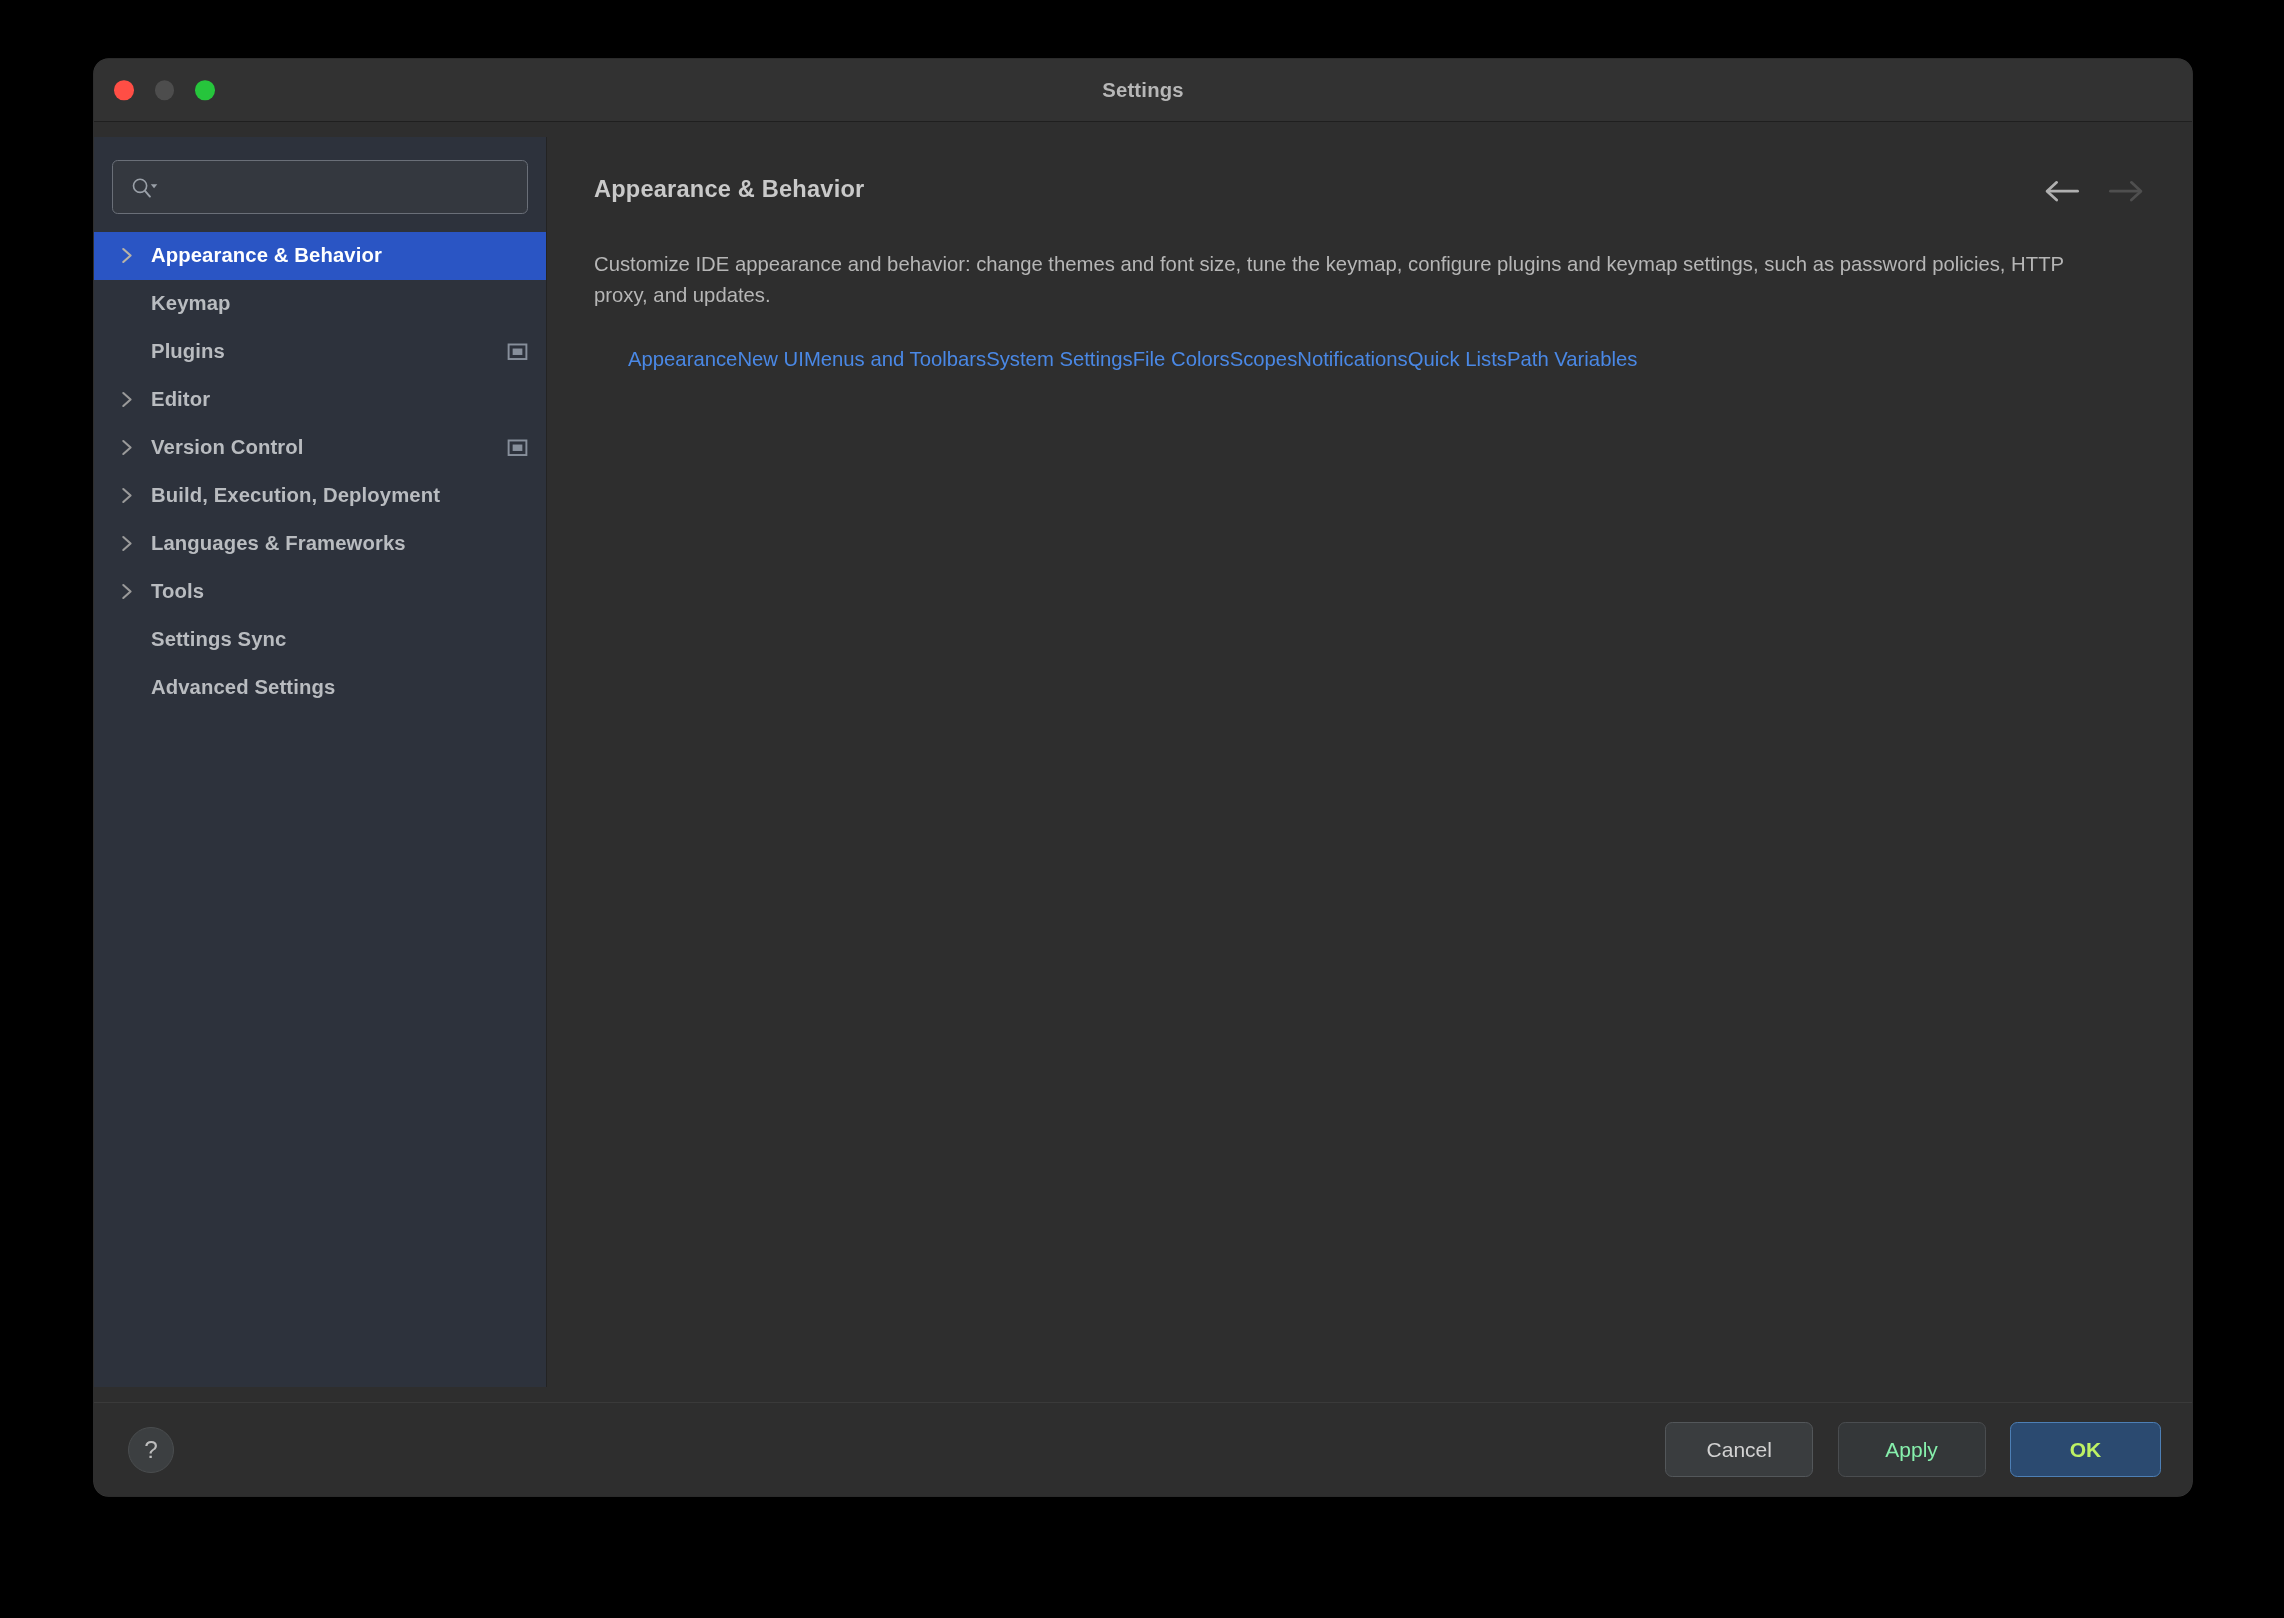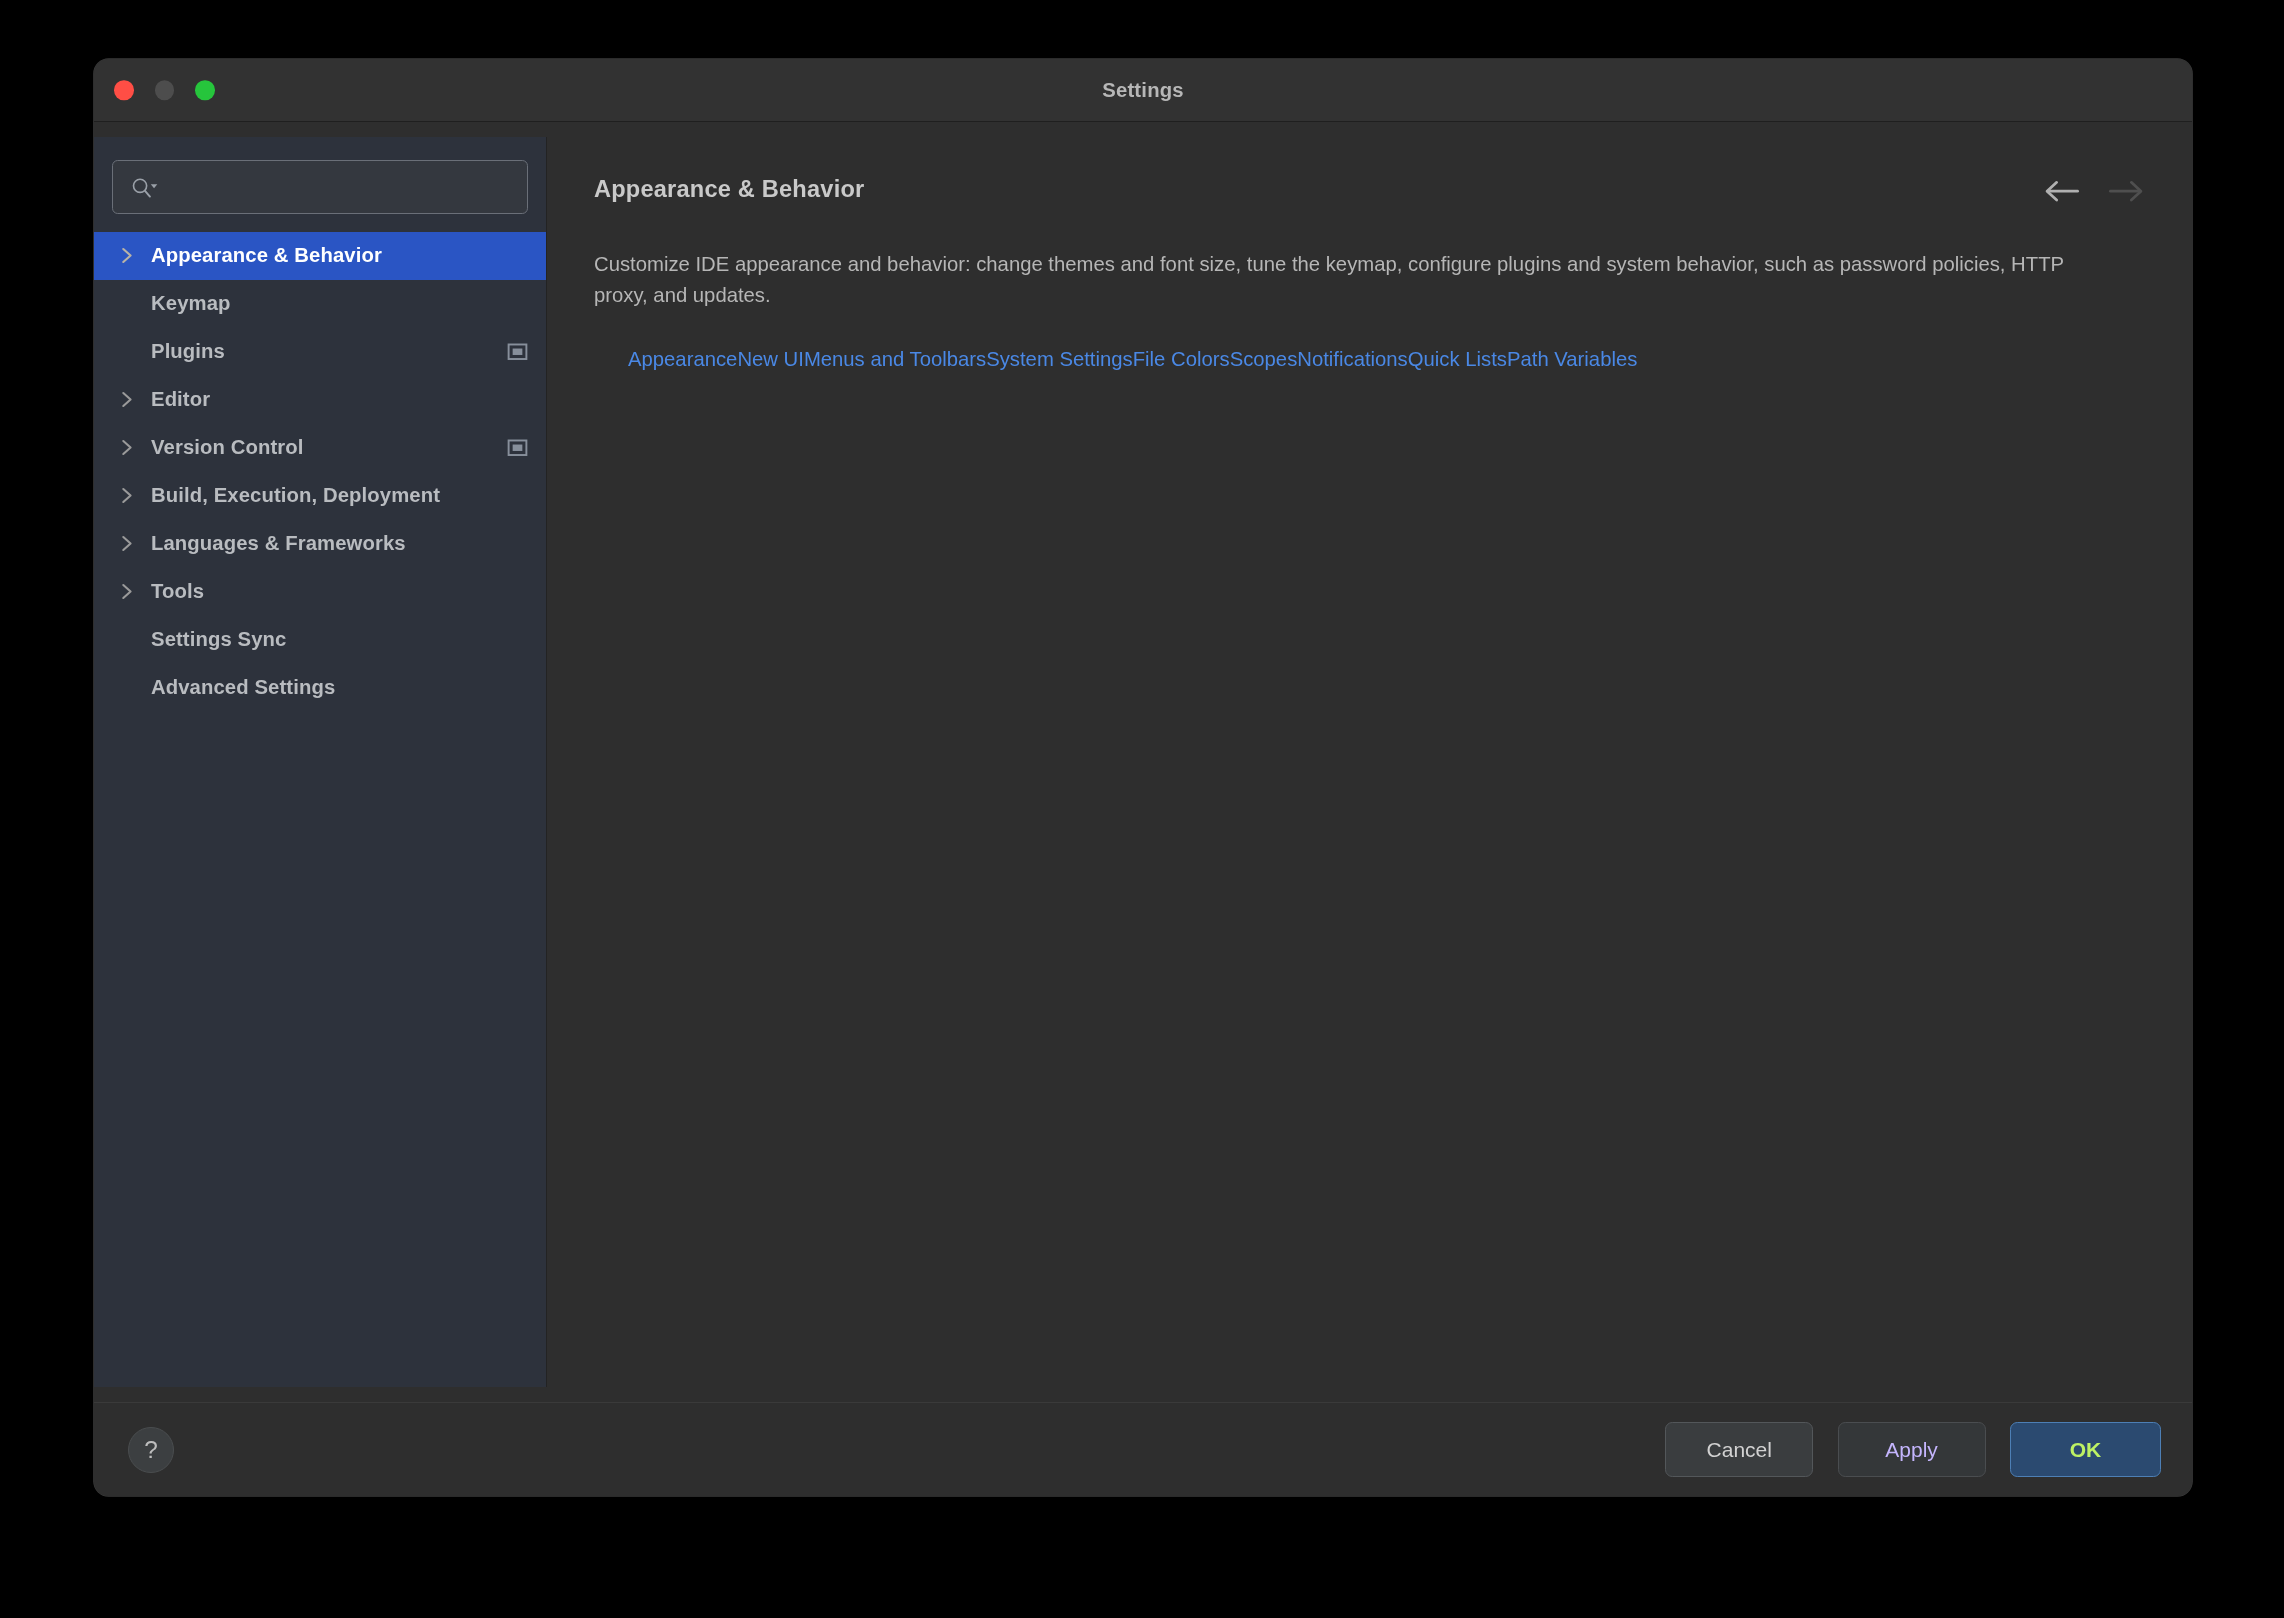--- a/index.html
+++ b/index.html
@@ -277,21 +277,21 @@
     box-sizing: border-box;
   }
   .btn-cancel {
     background: #3a3d3f;
     border: 0.8px solid #53575a;
     color: #d2d2d2;
   }
   .btn-apply {
     background: #343739;
     border: 0.8px solid #4a4d50;
-    color: #c4b5fd;
+    color: #86efac;
   }
   .btn-ok {
     background: #2b4a70;
     border: 0.8px solid #4d7fb5;
     color: #bef264;
     min-width: 151px;
     font-weight: bold;
   }
 </style>
 </head>
@@ -426,21 +426,21 @@
           </button>
           <button class="nav-btn">
             <svg width="37" height="24.4" viewBox="0 0 46 30">
               <line x1="3" y1="15" x2="40" y2="15" stroke="#4f4f4f" stroke-width="3.4" stroke-linecap="round"></line>
               <polyline points="29,4 41,15 29,26" fill="none" stroke="#4f4f4f" stroke-width="3.4" stroke-linecap="round" stroke-linejoin="round"></polyline>
             </svg>
           </button>
         </div>
       </div>
 
-      <div class="content-desc">Customize IDE appearance and behavior: change themes and font size, tune the keymap, configure plugins and system behavior, such as password policies, HTTP proxy, and updates.</div>
+      <div class="content-desc">Customize IDE appearance and behavior: change themes and font size, tune the keymap, configure plugins and keymap settings, such as password policies, HTTP proxy, and updates.</div>
 
       <div class="link-list">
         <a class="link-item" href="#">Appearance</a>
         <a class="link-item" href="#">New UI</a>
         <a class="link-item" href="#">Menus and Toolbars</a>
         <a class="link-item" href="#">System Settings</a>
         <a class="link-item" href="#">File Colors</a>
         <a class="link-item" href="#">Scopes</a>
         <a class="link-item" href="#">Notifications</a>
         <a class="link-item" href="#">Quick Lists</a>

